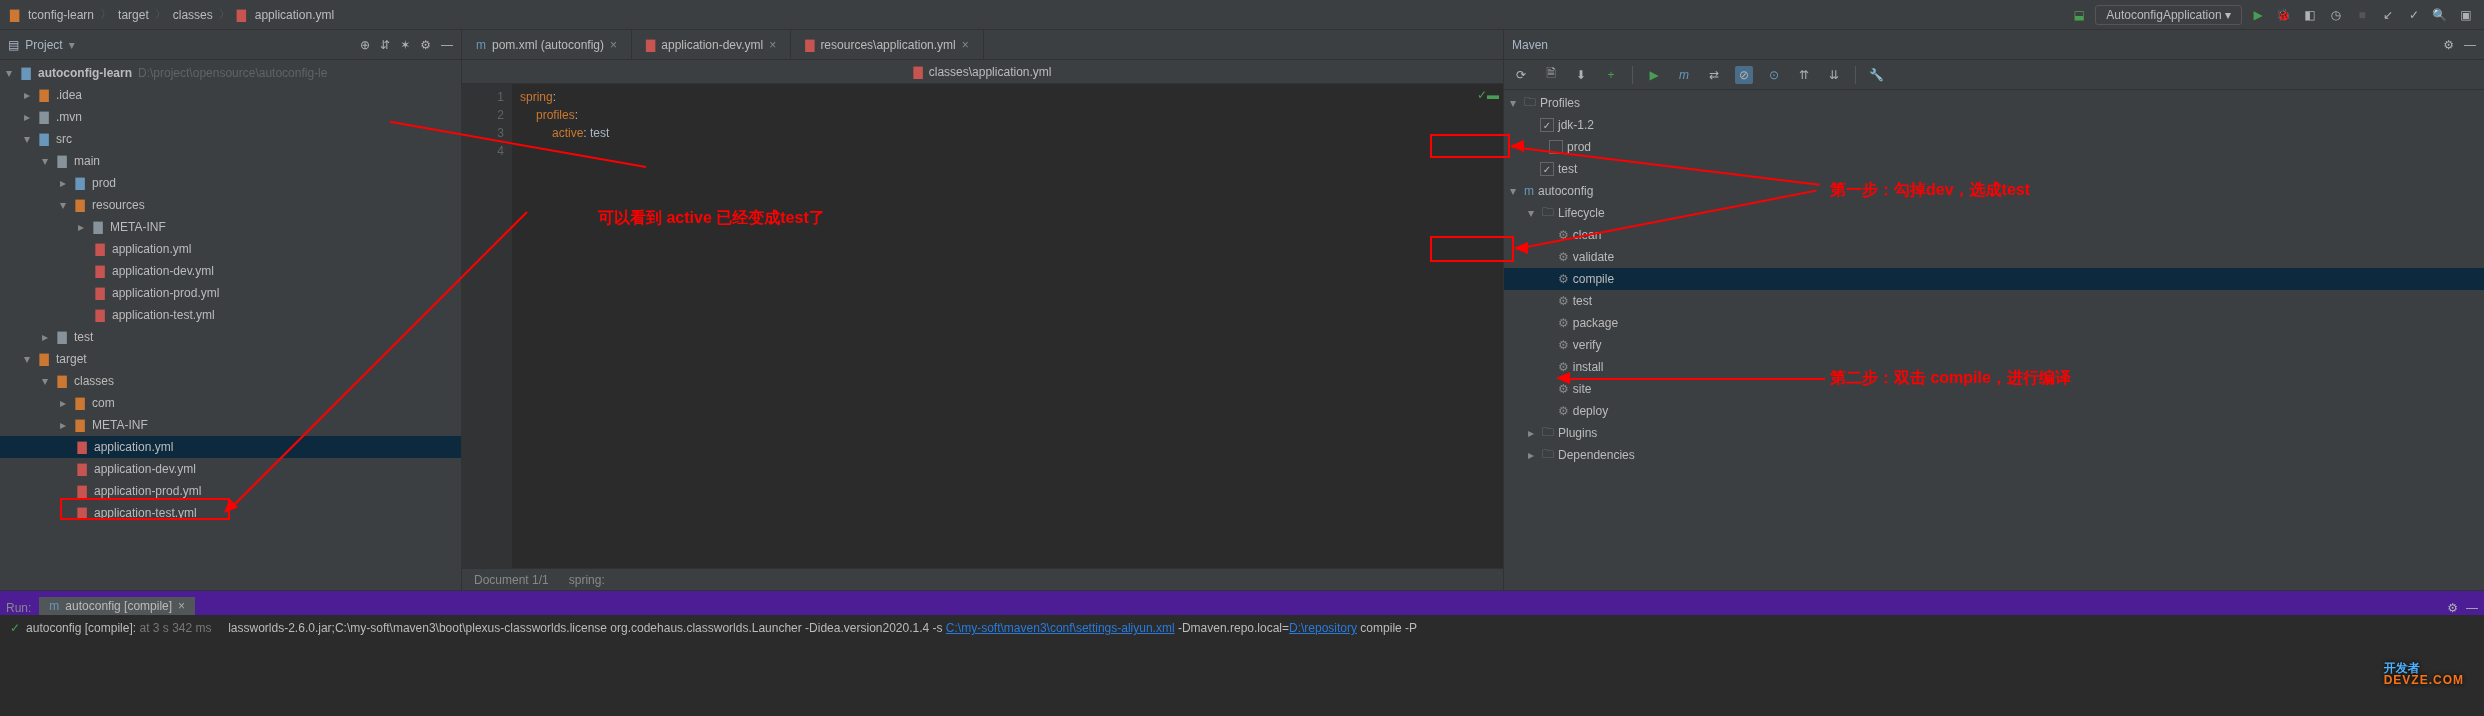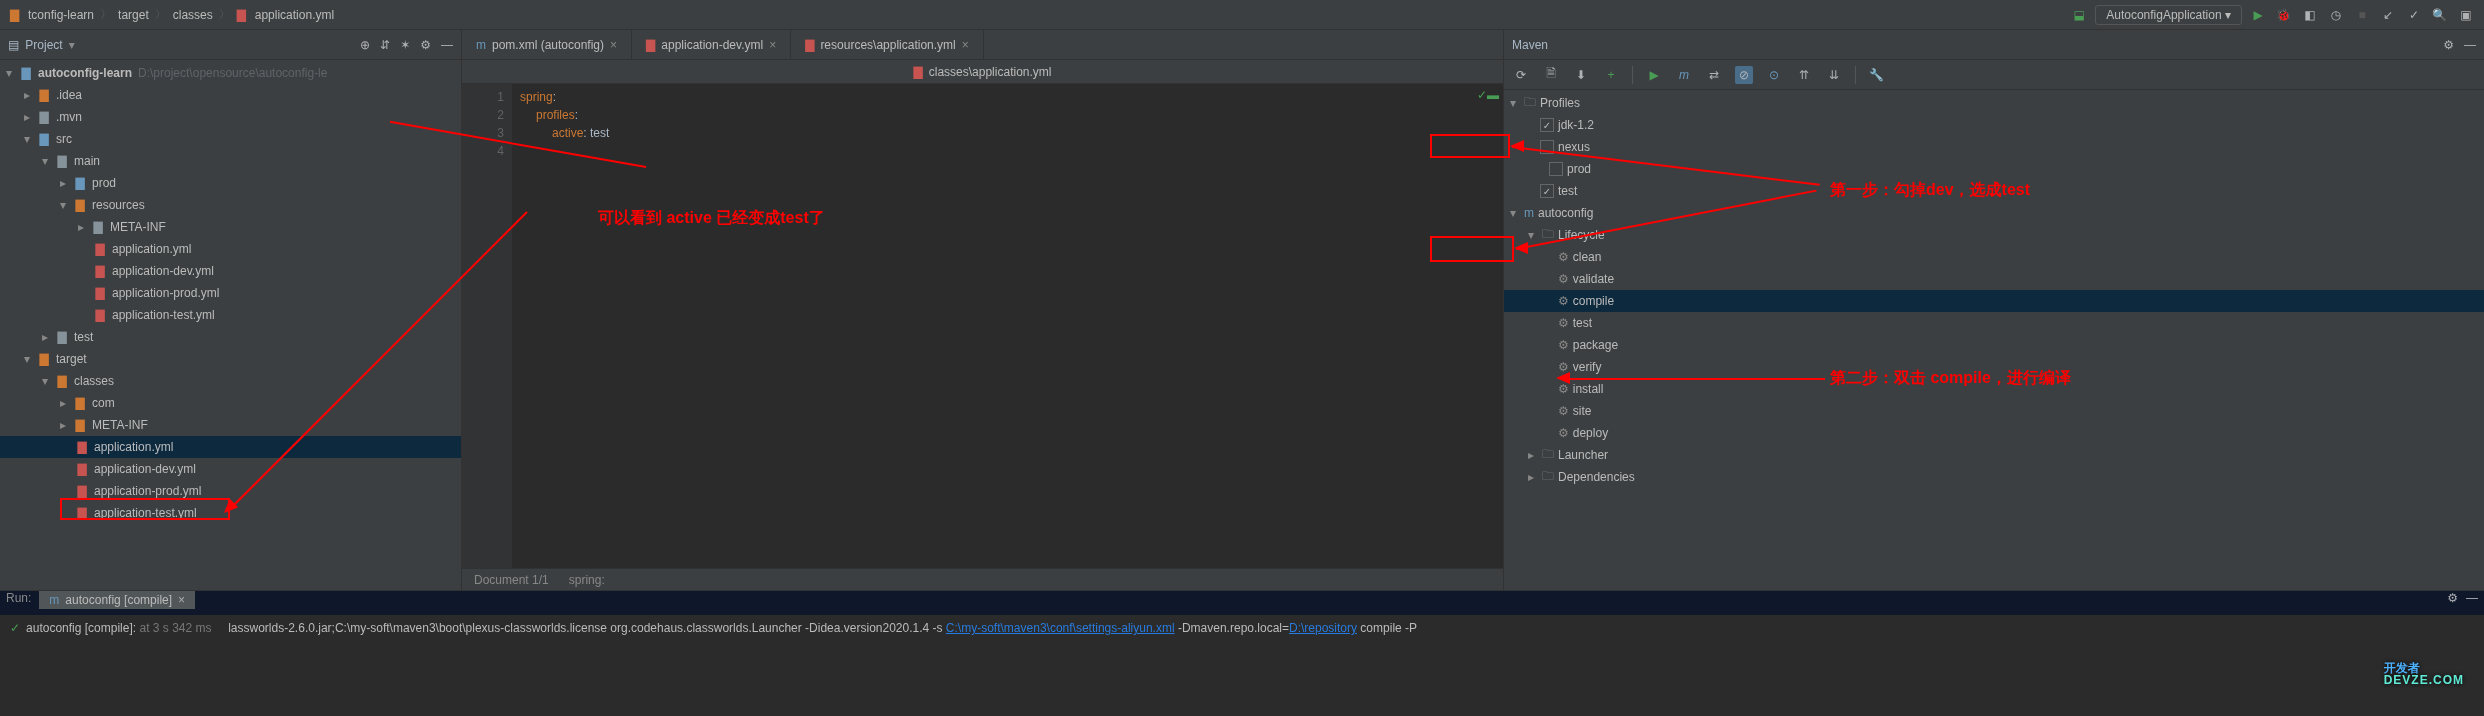--- a/index.html
+++ b/index.html
@@ -40,26 +40,26 @@
 .maven-toolbar { height: 30px; display: flex; align-items: center; padding: 0 8px; gap: 12px; border-bottom: 1px solid #323232; }
 .maven-toolbar .tbtn { width: 18px; height: 18px; color: #afb1b3; cursor: pointer; display: flex; align-items: center; justify-content: center; }
 .maven-tree { flex: 1; overflow: auto; padding-top: 2px; }
 .mrow { display: flex; align-items: center; height: 22px; padding-left: 6px; color: #bbbbbb; cursor: pointer; }
 .mrow.selected { background: #0d293e; }
 .mrow .arrow { width: 14px; color: #888; }
 .check { width: 14px; height: 14px; border: 1px solid #666; margin-right: 4px; display: inline-flex; align-items: center; justify-content: center; font-size: 10px; }
 .check.on::after { content: "✓"; color: #bbb; }
 .gear { color: #888; margin-right: 4px; }
 .run-panel { height: 126px; background: #2b2b2b; display: flex; flex-direction: column; border-top: 1px solid #323232; }
-.run-tabs { height: 24px; background: #0f172a; display: flex; align-items: flex-start; padding: 0 6px; gap: 8px; }
+.run-tabs { height: 24px; background: #4c1d95; display: flex; align-items: flex-end; padding: 0 6px; gap: 8px; }
 .run-tab { background: #515658; padding: 2px 10px; color: #bbb; display: flex; align-items: center; gap: 6px; }
 .console { flex: 1; padding: 6px 10px; font-family: Consolas, monospace; font-size: 12px; color: #bbbbbb; display: flex; align-items: flex-start; gap: 6px; }
 .console .link { color: #287bde; text-decoration: underline; }
 .watermark { position: absolute; right: 20px; bottom: 30px; font-size: 24px; color: #4db2ff; font-weight: bold; text-shadow: 0 0 4px #000; z-index: 100; pointer-events: none; line-height: 1; }
-.watermark .sub { font-size: 12px; color: #5eead4; letter-spacing: 1px; }
+.watermark .sub { font-size: 12px; color: #f97316; letter-spacing: 1px; }
 .annotation { position: absolute; color: #ff0000; font-size: 16px; font-weight: bold; z-index: 50; pointer-events: none; }
 .redbox { position: absolute; border: 2px solid #ff0000; z-index: 50; pointer-events: none; }
 .redline { position: absolute; background: #ff0000; height: 2px; z-index: 49; pointer-events: none; transform-origin: left center; }
 .redarrowhead { position: absolute; width: 0; height: 0; border-top: 6px solid transparent; border-bottom: 6px solid transparent; border-right: 14px solid #ff0000; z-index: 49; pointer-events: none; }
 .icon-sq { width: 14px; height: 14px; display: inline-block; }
 </style>
 </head>
 <body>
 
 <div class="breadcrumb">
@@ -289,24 +289,20 @@
     <div class="maven-tree">
       <div class="mrow" style="padding-left:6px">
           <span class="arrow">▾</span>
           <span class="gear">🗀</span>
           <span>Profiles</span>
         </div>
       <div class="mrow" style="padding-left:36px">
           <span class="check on"></span>
           <span>jdk-1.2</span>
         </div>
-      <div class="mrow" style="padding-left:36px">
-          <span class="check"></span>
-          <span>nexus</span>
-        </div>
       <div class="mrow" style="padding-left:45px">
           <span class="check"></span>
           <span>prod</span>
         </div>
       <div class="mrow" style="padding-left:36px">
           <span class="check on"></span>
           <span>test</span>
         </div>
       <div class="mrow" style="padding-left:6px">
           <span class="arrow">▾</span>
@@ -350,21 +346,21 @@
           <span class="gear">⚙</span>
           <span>site</span>
         </div>
       <div class="mrow" style="padding-left:54px">
           <span class="gear">⚙</span>
           <span>deploy</span>
         </div>
       <div class="mrow" style="padding-left:24px">
           <span class="arrow">▸</span>
           <span class="gear">🗀</span>
-          <span>Launcher</span>
+          <span>Plugins</span>
         </div>
       <div class="mrow" style="padding-left:24px">
           <span class="arrow">▸</span>
           <span class="gear">🗀</span>
           <span>Dependencies</span>
         </div>
     </div>
   </div>
 
 </div>

